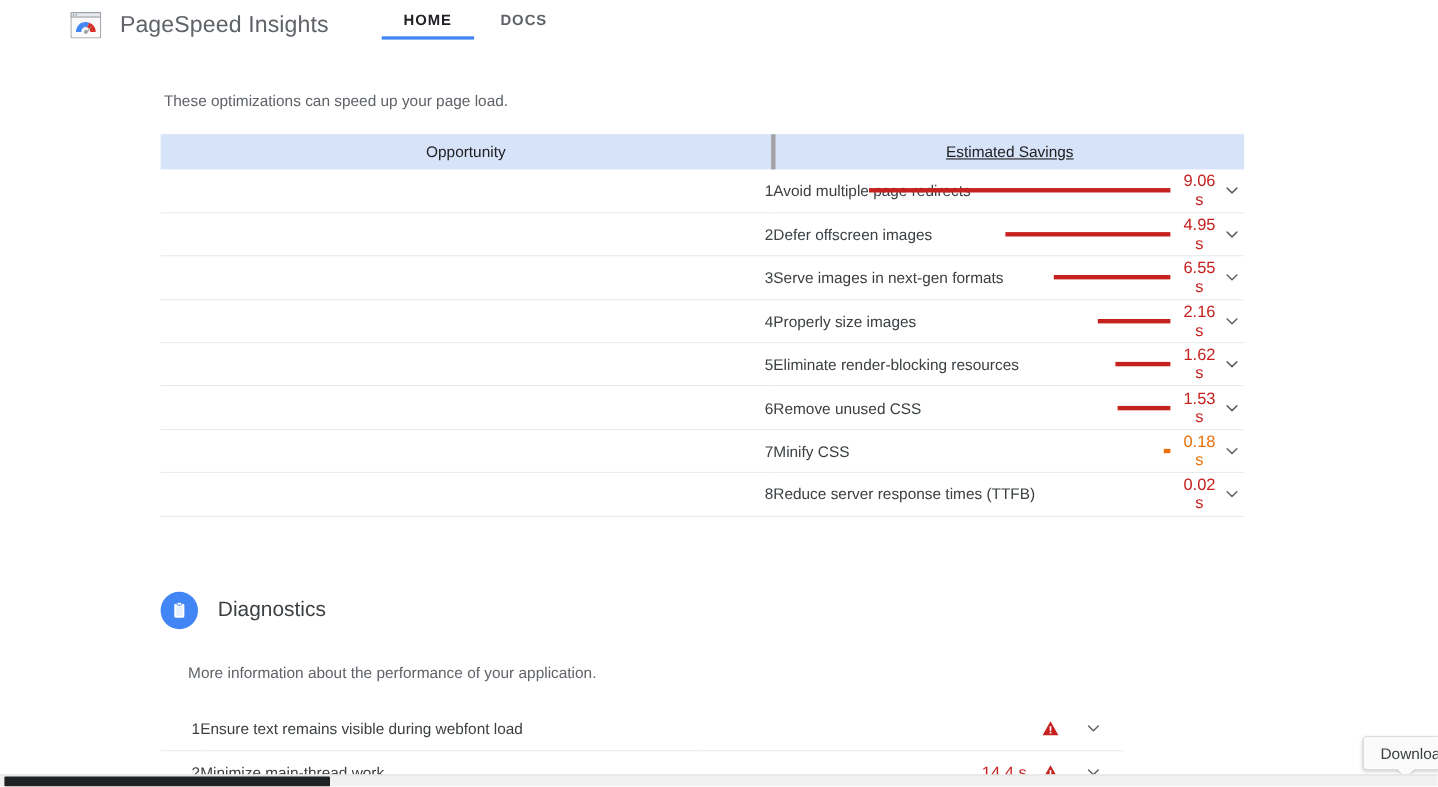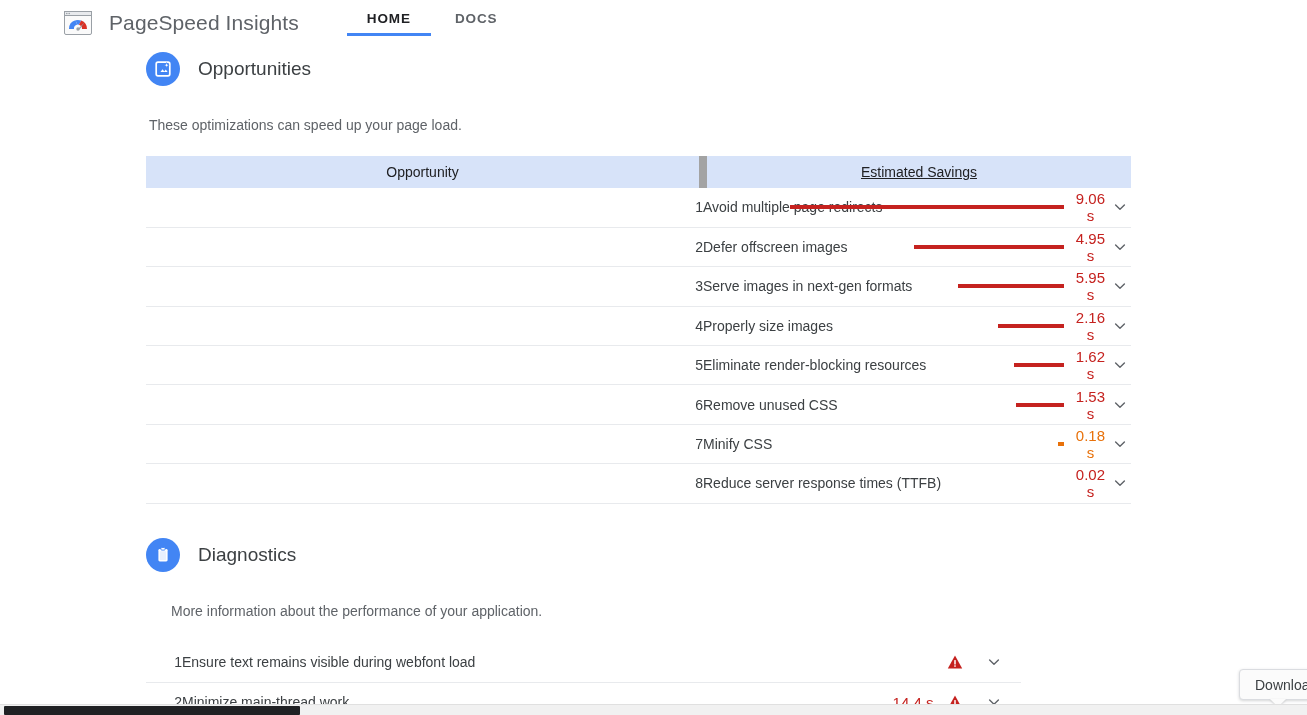--- a/index.html
+++ b/index.html
@@ -61,21 +61,21 @@
     font-size: 14px; color: #5f6368; font-weight: 400;
   }
 
   
   .tbl { width: 875px; border-collapse: collapse; table-layout: fixed; }
   .thead-row th {
     background: #d7e3f9; color: #202124;
     font-size: 14px; font-weight: 400; text-align: center;
     height: 32px; padding: 0;
   }
-  .thead-row th.col-opp { width: 557px; border-right: 8px solid #a3a3a3; }
+  .thead-row th.col-opp { width: 557px; border-right: 4px solid #a3a3a3; }
   .thead-row th.col-sav { width: 428px; text-decoration: underline; }
 
   .row { height: 39.4px; border-bottom: 1px solid #e8eaed; }
   .row td { padding: 0; vertical-align: middle; }
 
   .cell-idx {
     width: 36px; text-align: right; padding-right: 0;
     font-size: 14px; color: #3c4043;
   }
   .cell-name {
@@ -157,30 +157,20 @@
   <div class="brand-title">PageSpeed Insights</div>
   <div class="tabs">
     <div class="tab active">HOME</div>
     <div class="tab">DOCS</div>
   </div>
 </div>
 
 <div class="content">
 
   <div class="panel" style="top:7px;">
-    <div class="section-head">
-      <div class="section-badge">
-        <svg width="20" height="20" viewBox="0 0 20 20">
-          <rect x="3.2" y="3.2" width="13.6" height="13.6" rx="1.8" fill="none" stroke="#ffffff" stroke-width="1.7"></rect>
-          <path d="M7.4 13.1 L9.6 10.2 L11.3 12.4 L12.8 10.6 L14.6 13.1 Z" fill="#ffffff"></path>
-          <path d="M13.6 3.6 L14.35 5.45 L16.2 6.2 L14.35 6.95 L13.6 8.8 L12.85 6.95 L11 6.2 L12.85 5.45 Z" fill="#ffffff" stroke="#4285f4" stroke-width="0.7"></path>
-        </svg>
-      </div>
-      <div class="section-title">Opportunities</div>
-    </div>
     <div class="section-desc" style="margin-top:31px; margin-left:3px;">These optimizations can speed up your page load.</div>
 
     <table class="tbl" style="margin-top:23px;">
       <thead>
         <tr class="thead-row">
           <th class="col-opp">Opportunity</th>
           <th class="col-sav">Estimated Savings</th>
         </tr>
       </thead>
       <tbody>
@@ -213,21 +203,21 @@
                 </div>
               </div>
             </td>
           </tr>
           <tr class="row">
             <td class="cell-idx">3</td>
             <td class="cell-name">Serve images in next-gen formats</td>
             <td class="cell-val">
               <div class="valwrap">
                 <div class="bar red" style="width:106px"></div>
-                <div class="val red">5.95 s</div>
+                <div class="val red">6.55 s</div>
                 <div class="chev">
                   <svg width="14" height="14" viewBox="0 0 14 14">
                     <path d="M2.6 5 L7 9.3 L11.4 5" fill="none" stroke="#5f6368" stroke-width="1.4" stroke-linecap="round" stroke-linejoin="round"></path>
                   </svg>
                 </div>
               </div>
             </td>
           </tr>
           <tr class="row">
             <td class="cell-idx">4</td>

